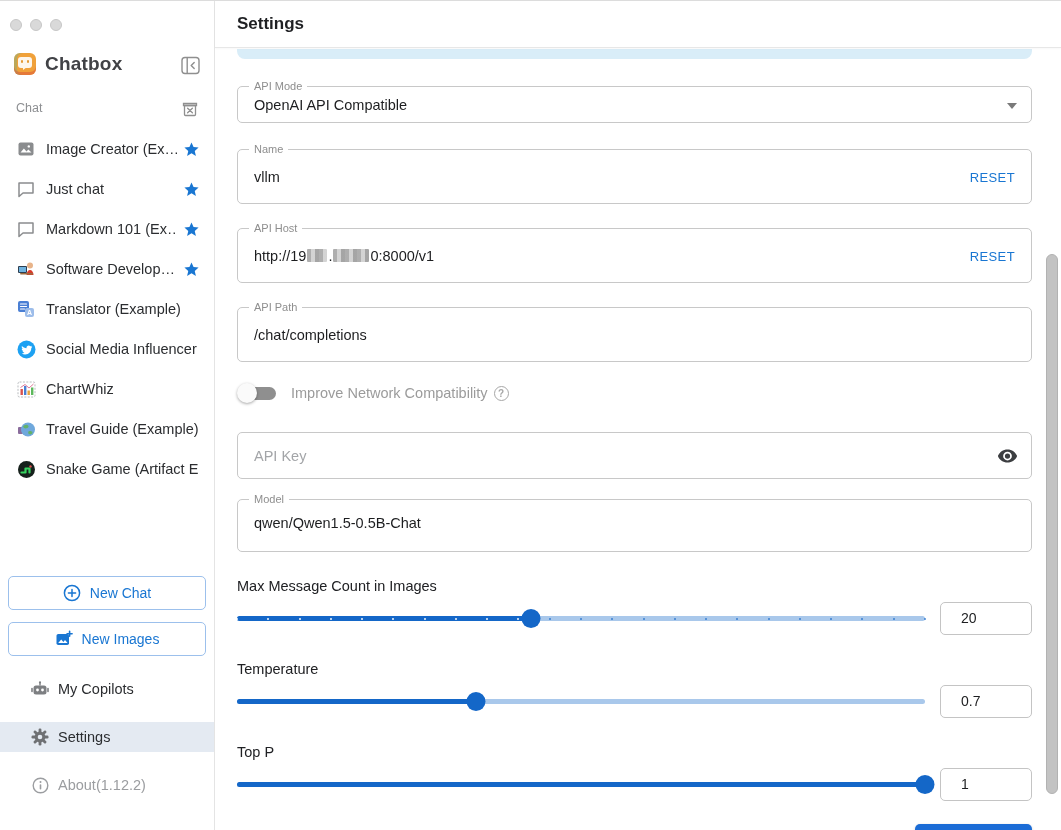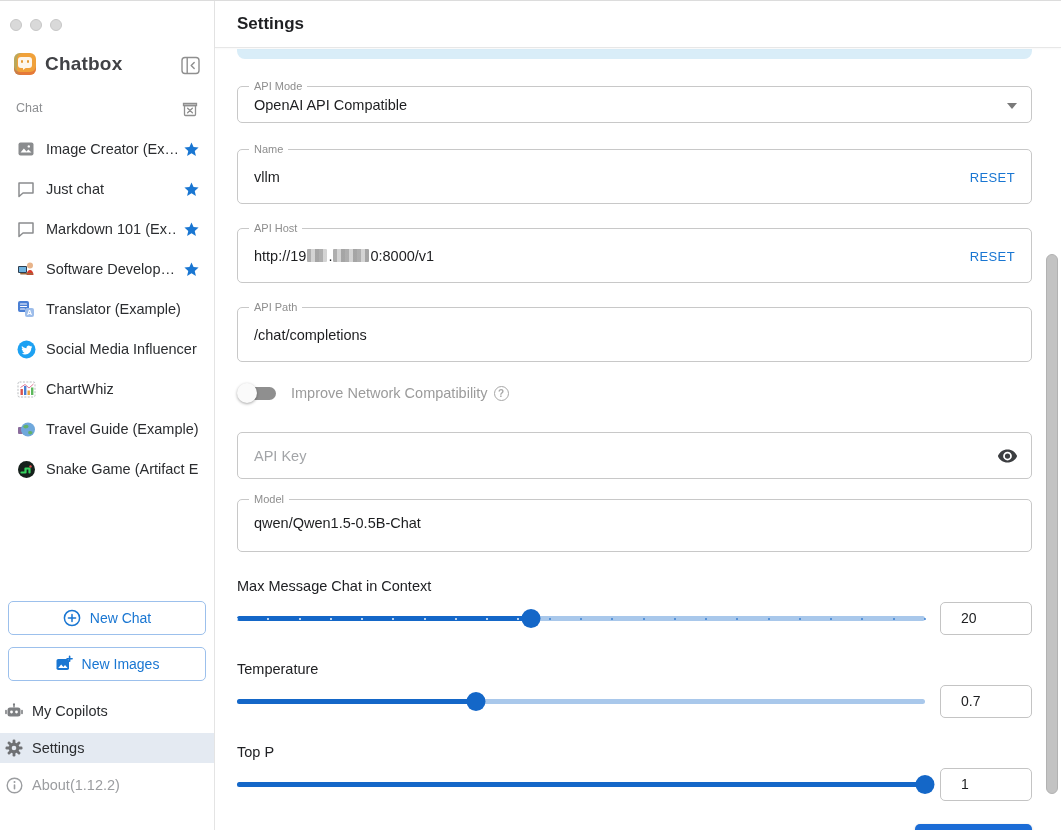--- a/index.html
+++ b/index.html
@@ -50,21 +50,21 @@
   .sidebar-bottom { margin-top:auto; padding:0 8px 30px 8px; }
   .side-btn {
     width:100%; height:34px; border:1px solid #9cc0ec; border-radius:5px; background:#ffffff;
     color:#1976d2; font-size:14px; font-weight:500; display:flex; align-items:center; justify-content:center;
     gap:9px; cursor:pointer; font-family:inherit;
   }
   .side-btn + .side-btn { margin-top:12px; }
 
   .menu-rows { margin:15px -8px 0 -8px; }
   .menu-row {
-    height:30px; display:flex; align-items:center; padding:0 4px; cursor:pointer; margin-top:7px;
+    height:30px; display:flex; align-items:center; padding:0 30px; cursor:pointer; margin-top:18px;
   }
   .menu-row .mr-icon { width:20px; display:flex; justify-content:center; }
   .menu-row .mr-label { margin-left:8px; font-size:14.5px; color:#2b2d30; }
   .menu-row.active { background:#e4eaf2; }
   .menu-row.dim .mr-label { color:#9b9da0; }
 
   
   .main { position:relative; flex:1; height:100%; background:#ffffff; }
   .main-header {
     height:47px; display:flex; align-items:center; padding-left:22px;
@@ -444,21 +444,21 @@
               <path d="M12 4.5C7 4.5 2.7 7.6 1 12c1.7 4.4 6 7.5 11 7.5s9.3-3.1 11-7.5c-1.7-4.4-6-7.5-11-7.5zm0 12.5a5 5 0 1 1 0-10 5 5 0 0 1 0 10zm0-8a3 3 0 1 0 0 6 3 3 0 0 0 0-6z" fill="#3c3e41"></path>
             </svg>
         </span>
       </div>
 
       <div class="field model-field">
         <span class="notch-label">Model</span>
         <div class="field-value">qwen/Qwen1.5-0.5B-Chat</div>
       </div>
 
-      <div class="slider-label">Max Message Chat in Context</div>
+      <div class="slider-label">Max Message Count in Images</div>
       <div class="slider-row">
         <div class="slider-wrap">
           <div class="slider-track"></div>
           <div class="slider-fill" style="width: 42.7%;"></div>
           <div class="slider-thumb" style="left: 42.7%;"></div>
         <div class="slider-mark on" style="left: 0%;"></div>
             <div class="slider-mark on" style="left: 4.54545%;"></div>
             <div class="slider-mark on" style="left: 9.09091%;"></div>
             <div class="slider-mark on" style="left: 13.6364%;"></div>
             <div class="slider-mark on" style="left: 18.1818%;"></div>

